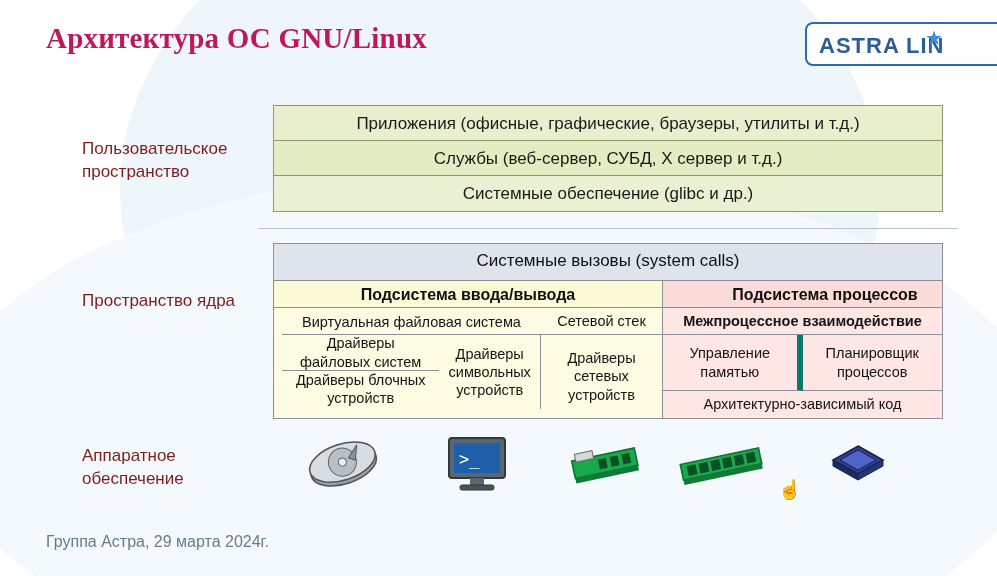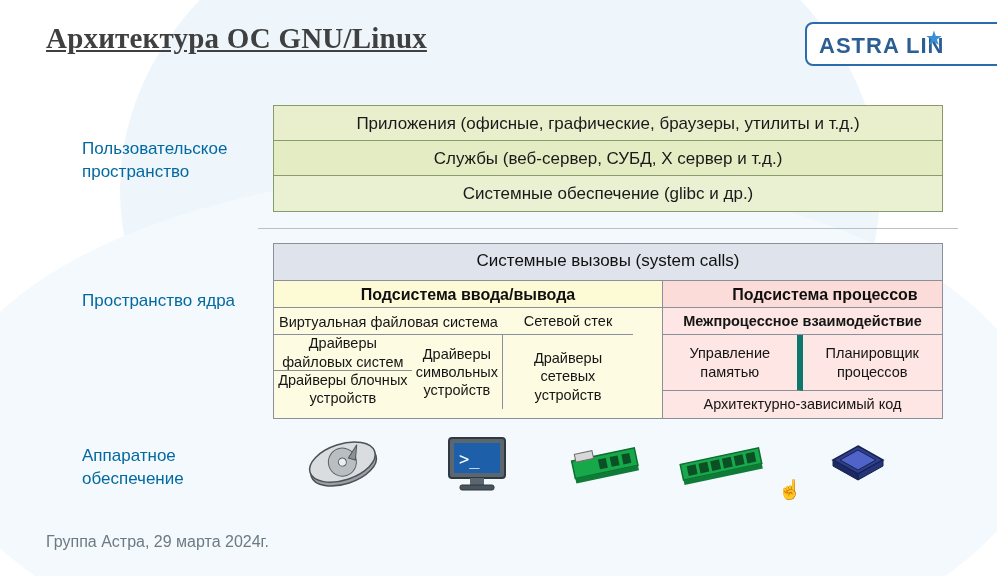--- a/index.html
+++ b/index.html
@@ -43,24 +43,23 @@
   .content {
     position: relative;
     z-index: 2;
   }
   .title {
     position: absolute;
     left: 46px;
     top: 22px;
     font-size: 29px;
     font-weight: bold;
-    color: #404040;
+    color: #be185d;
     font-family: "Liberation Serif", serif;
     letter-spacing: 0.2px;
-    text-decoration: underline;
   }
   .logo {
     position: absolute;
     right: -8px;
     top: 22px;
     width: 200px;
     height: 44px;
     border: 2px solid #2b6cb0;
     border-radius: 8px;
     background: #ffffff;
@@ -83,21 +82,21 @@
     top: 2px;
     color: #3b8fd4;
     font-size: 20px;
   }
 
   
   .side-label {
     position: absolute;
     left: 82px;
     font-size: 17px;
-    color: #0369a1;
+    color: #7f1d1d;
     line-height: 1.35;
     width: 190px;
   }
   .lbl-user { top: 138px; }
   .lbl-kernel { top: 290px; }
   .lbl-hw { top: 445px; }
 
   
   .userspace {
     position: absolute;
@@ -175,22 +174,23 @@
     color: #101010;
   }
   .kcol-io .khead { background: #fdfbd6; }
   .kcol-proc .khead { background: #fbdcd8; padding-left: 45px; }
 
   .io-grid {
     display: flex;
     background: #fdfbe2;
   }
   .io-left {
-    width: 229px;
-    box-sizing: border-box;
+    width: 259px;
+    box-sizing: border-box;
+    margin-left: 8px;
   }
   .io-cell {
     font-size: 14.5px;
     text-align: center;
     color: #151515;
     box-sizing: border-box;
     border-bottom: 1px solid #8a8f9a;
     border-right: 1px solid #8a8f9a;
     padding: 4px 4px;
     line-height: 1.25;

